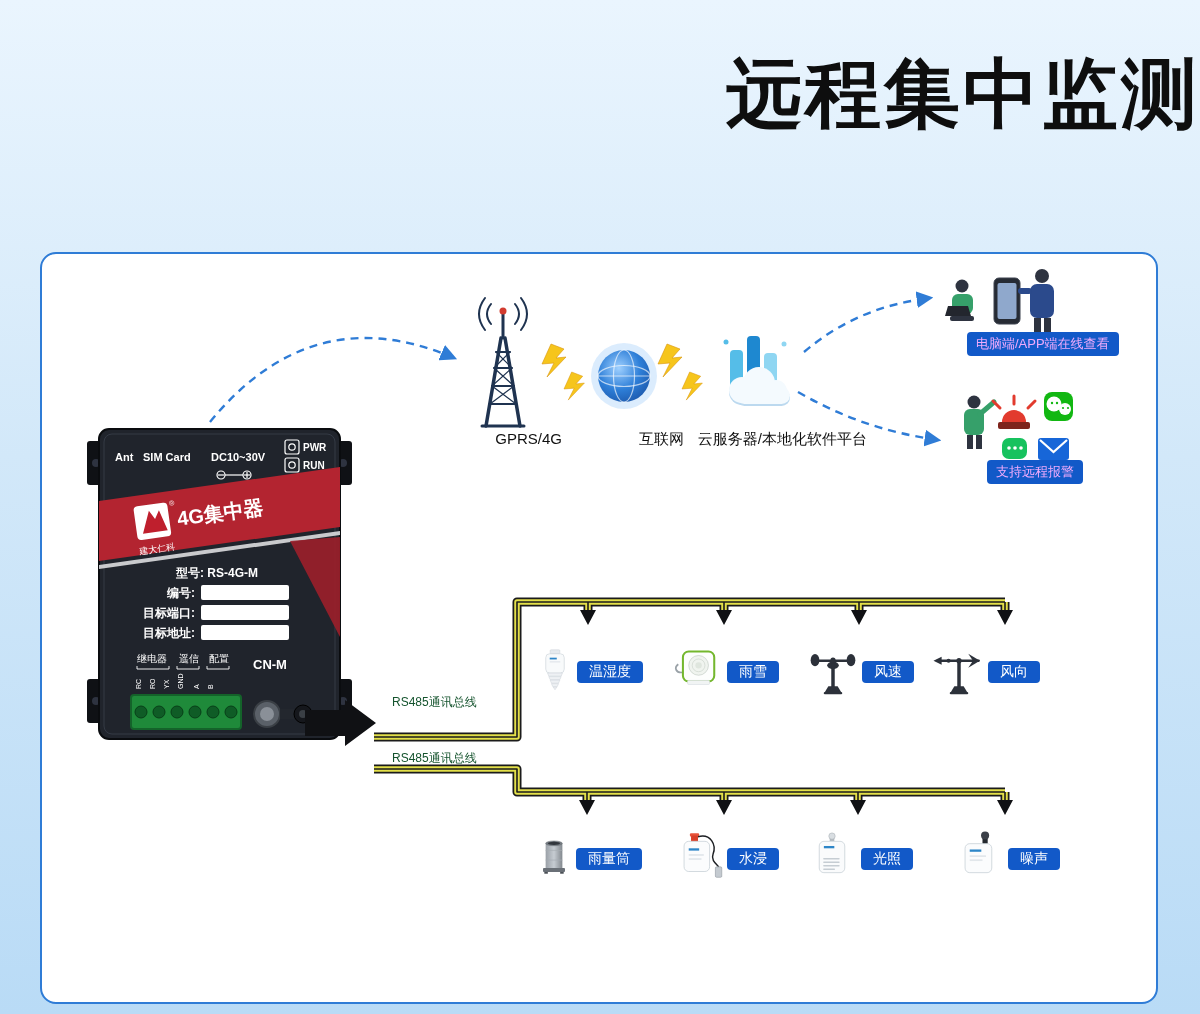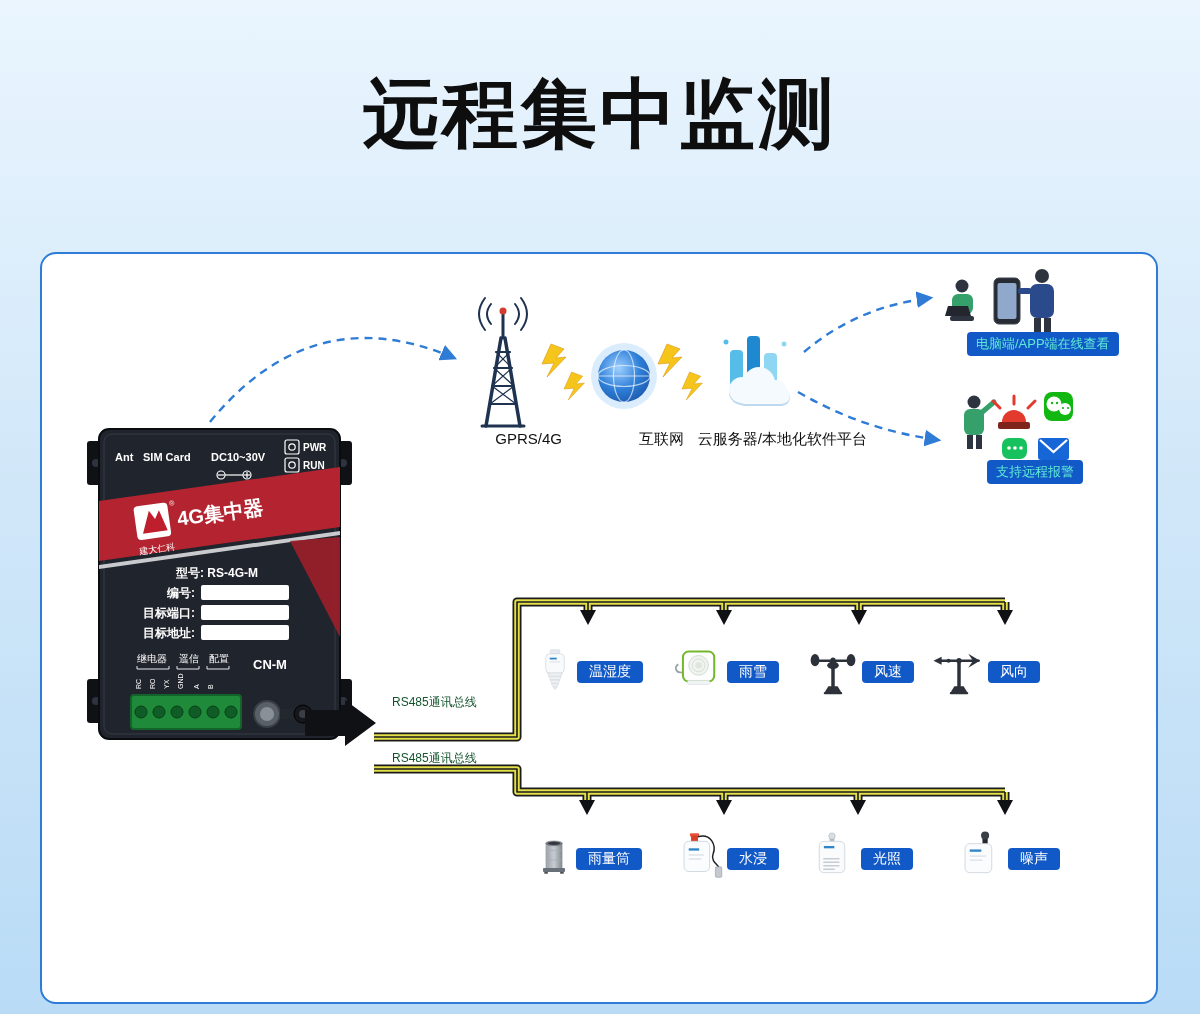--- a/index.html
+++ b/index.html
@@ -1,29 +1,29 @@
 <!DOCTYPE html>
 <html><head>
 <meta charset="utf-8">
 <style>
   * { margin:0; padding:0; box-sizing:border-box; }
   html,body { width:1200px; height:1014px; }
   body { font-family:"Liberation Sans","DejaVu Sans",sans-serif; }
   .page { position:relative; width:1200px; height:1014px; overflow:hidden;
           background:linear-gradient(180deg,#eaf5fe 0%,#d2e8f9 45%,#b9dbf6 100%); }
-  .title { text-align:center; padding-top:64px; font-size:76px; font-weight:800;
+  .title { text-align:right; padding-top:44px; font-size:76px; font-weight:800;
            color:#0e0e0e; letter-spacing:3px; }
   .desc  { margin:16px 42px 0 42px; font-size:25px; line-height:1.5; color:#1b1b1b; }
   .panel { position:absolute; left:40px; top:252px; width:1118px; height:752px;
            background:#ffffff; border:2px solid #2f7cd6; border-radius:16px; }
   .panel-svg { position:absolute; left:0; top:0; width:1118px; height:752px; z-index:3; pointer-events:none; }
   .device { position:absolute; left:45px; top:173px; width:265px; height:315px; z-index:2; }
   .netlabel { position:absolute; z-index:4; text-align:right; font-size:15px; color:#111; }
   .buslabel { position:absolute; z-index:4; font-size:12px; color:#14532d; }
-  .badge { position:absolute; z-index:5; background:#1259c8; color:#5eead4; font-size:13px;
+  .badge { position:absolute; z-index:5; background:#1259c8; color:#f0abfc; font-size:13px;
            padding:3px 9px; border-radius:4px; white-space:nowrap; }
   .sensor { position:absolute; width:110px; z-index:2; display:flex; flex-direction:row; align-items:center; }
   .sensor-label { background:#1259c8; color:#fff; font-size:14px; padding:2px 12px;
                   border-radius:4px; margin-top:4px; white-space:nowrap; }
   svg text { font-family:"Liberation Sans","DejaVu Sans",sans-serif; }
 </style>
 </head>
 <body>
 
 <div class="page">

